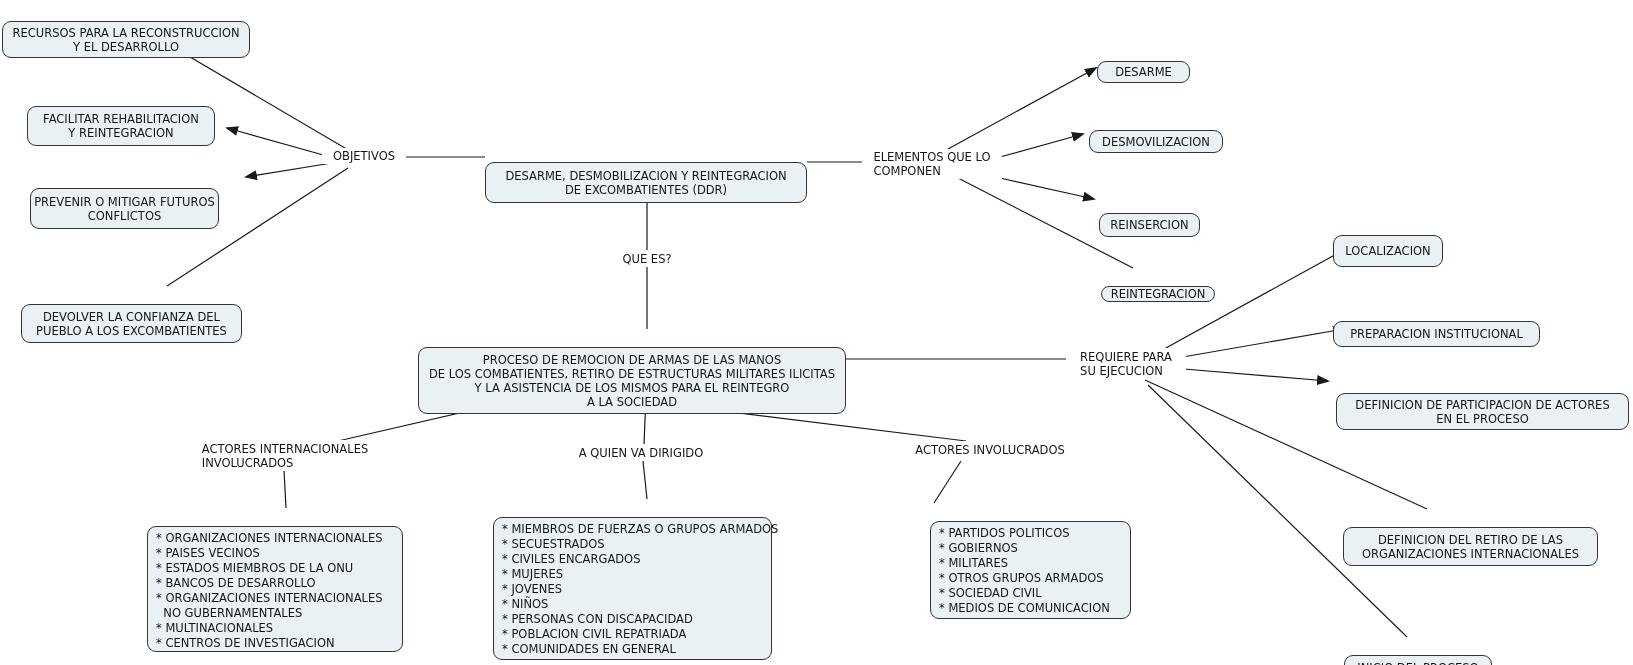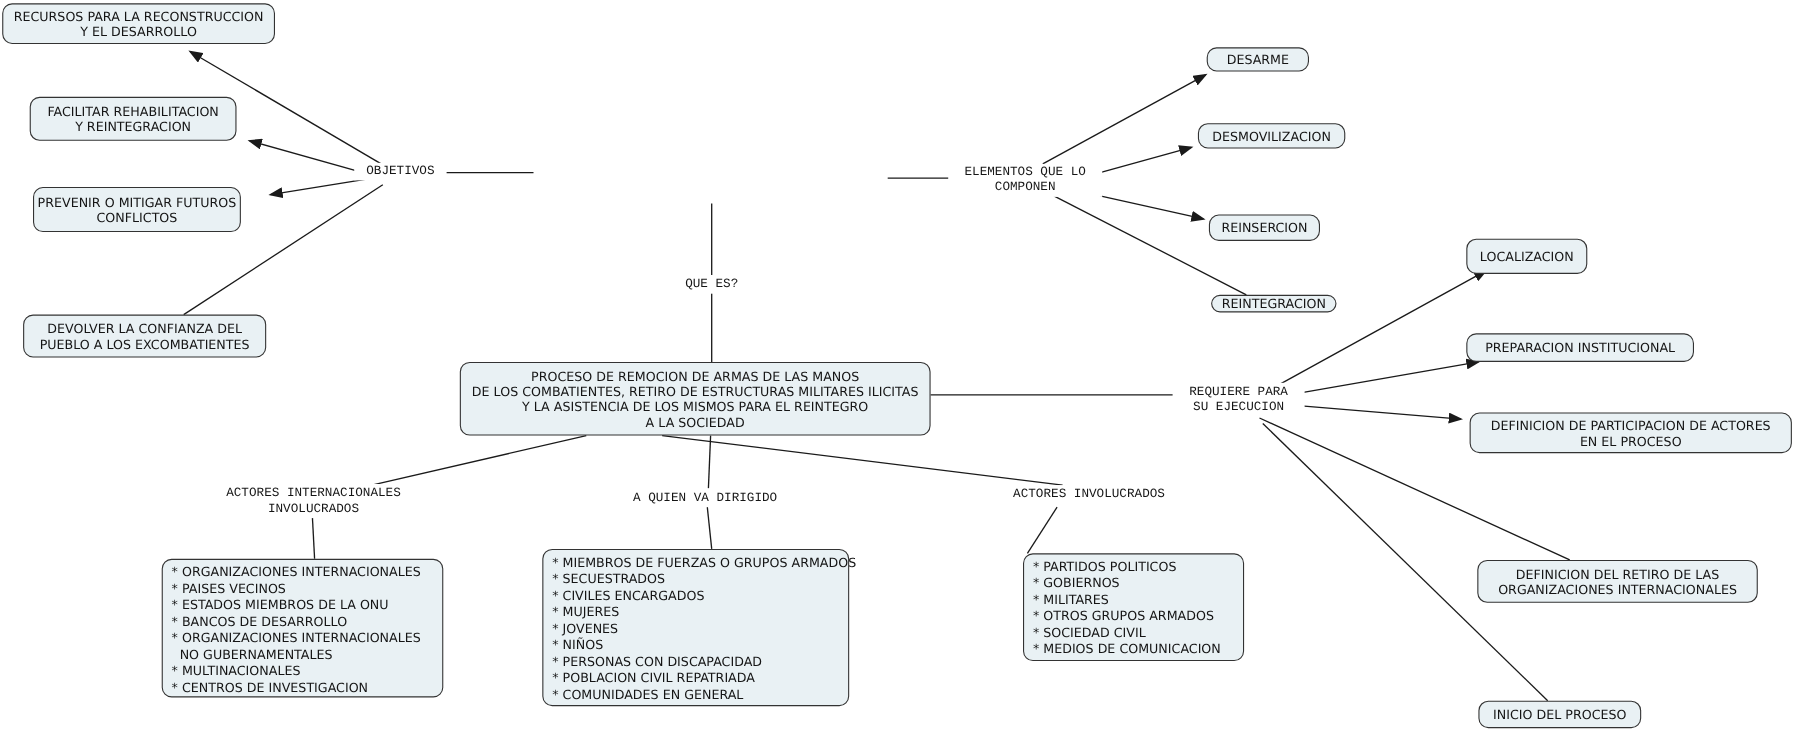--- a/index.html
+++ b/index.html
@@ -7,32 +7,32 @@
     position:relative; width:1633px; height:665px; overflow:hidden;
     font-family:"DejaVu Sans","Liberation Sans",sans-serif;
     color:#151515; background:#ffffff;
   }
   #wires { position:absolute; left:0; top:0; z-index:0; }
   .box {
     position:absolute; z-index:1; box-sizing:border-box;
     background:#e9f1f4; border:1.5px solid #333333; border-radius:9px;
     display:flex; align-items:center; justify-content:center;
     text-align:center; white-space:pre;
-    font-size:11.5px; line-height:14px; color:#151515;
+    font-size:11.5px; line-height:14px; color:#151515;margin-top:18px;
   }
   .box.list {
     align-items:flex-start; justify-content:flex-start; text-align:left;
     padding:4px 8px; line-height:15px;
   }
   .label {
     position:absolute; z-index:1; box-sizing:border-box;
     background:#ffffff;
     display:flex; align-items:center; justify-content:center;
-    text-align:center; white-space:pre;
-    font-size:11.5px; line-height:14px; color:#151515;font-family:Liberation Mono, monospace;
+    white-space:pre;
+    font-size:11.5px; line-height:14px; color:#151515;
   }
   svg line { stroke:#1a1a1a; stroke-width:1.2; }
 </style>
 </head>
 <body>
 
 <div id="canvas">
 
   <svg id="wires" width="1633" height="665" viewBox="0 0 1633 665">
     <defs>
@@ -74,20 +74,22 @@
   </svg>
 
   <div class="box" style="left:2px;top:3px;width:248px;height:37px">RECURSOS PARA LA RECONSTRUCCION
 Y EL DESARROLLO</div>
   <div class="box" style="left:27px;top:88px;width:188px;height:40px">FACILITAR REHABILITACION
 Y REINTEGRACION</div>
   <div class="box" style="left:30px;top:170px;width:189px;height:41px">PREVENIR O MITIGAR FUTUROS
 CONFLICTOS</div>
   <div class="box" style="left:21px;top:286px;width:221px;height:39px">DEVOLVER LA CONFIANZA DEL
 PUEBLO A LOS EXCOMBATIENTES</div>
+  <div class="box" style="left:485px;top:144px;width:322px;height:41px">DESARME, DESMOBILIZACION Y REINTEGRACION
+DE EXCOMBATIENTES (DDR)</div>
   <div class="box" style="left:1097px;top:43px;width:93px;height:22px">DESARME</div>
   <div class="box" style="left:1089px;top:112px;width:134px;height:23px">DESMOVILIZACION</div>
   <div class="box" style="left:1099px;top:195px;width:101px;height:24px">REINSERCION</div>
   <div class="box" style="left:1101px;top:268px;width:114px;height:16px">REINTEGRACION</div>
   <div class="box" style="left:1333px;top:217px;width:110px;height:32px">LOCALIZACION</div>
   <div class="box" style="left:1333px;top:303px;width:207px;height:26px">PREPARACION INSTITUCIONAL</div>
   <div class="box" style="left:1336px;top:375px;width:293px;height:37px">DEFINICION DE PARTICIPACION DE ACTORES
 EN EL PROCESO</div>
   <div class="box" style="left:418px;top:329px;width:428px;height:67px">PROCESO DE REMOCION DE ARMAS DE LAS MANOS
 DE LOS COMBATIENTES, RETIRO DE ESTRUCTURAS MILITARES ILICITAS

